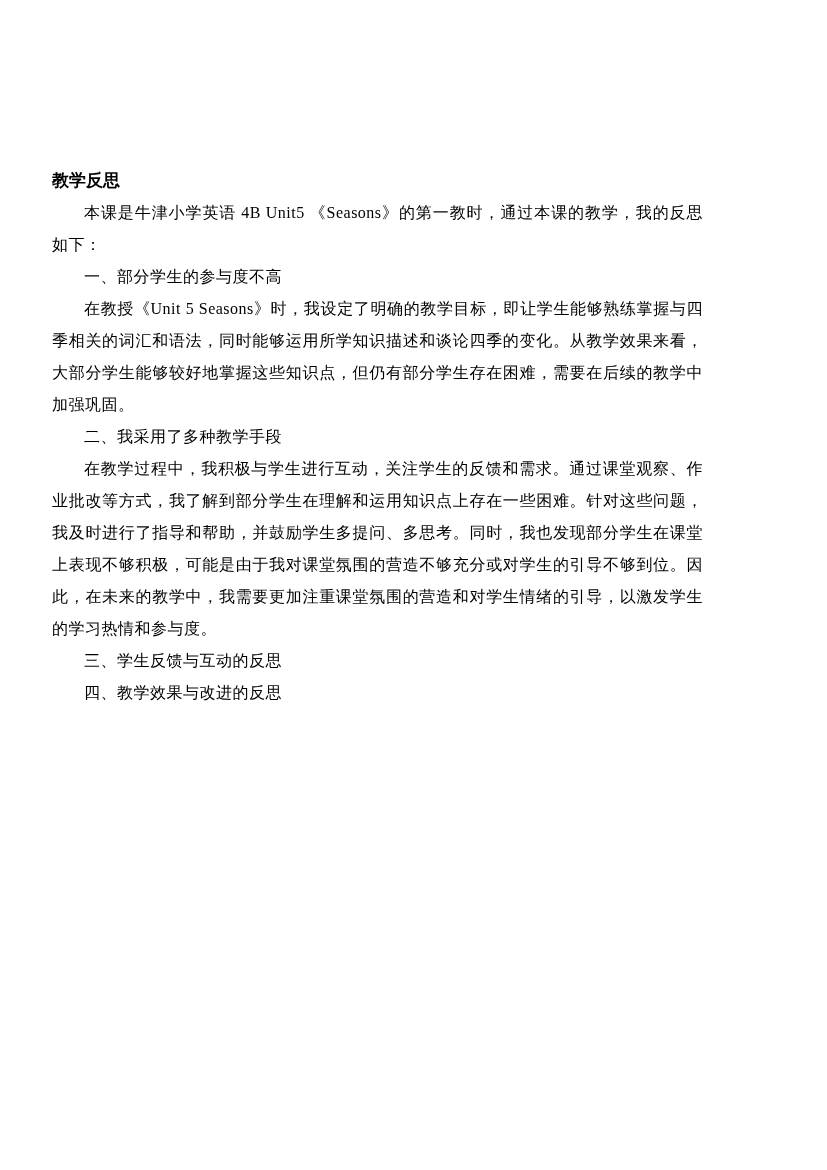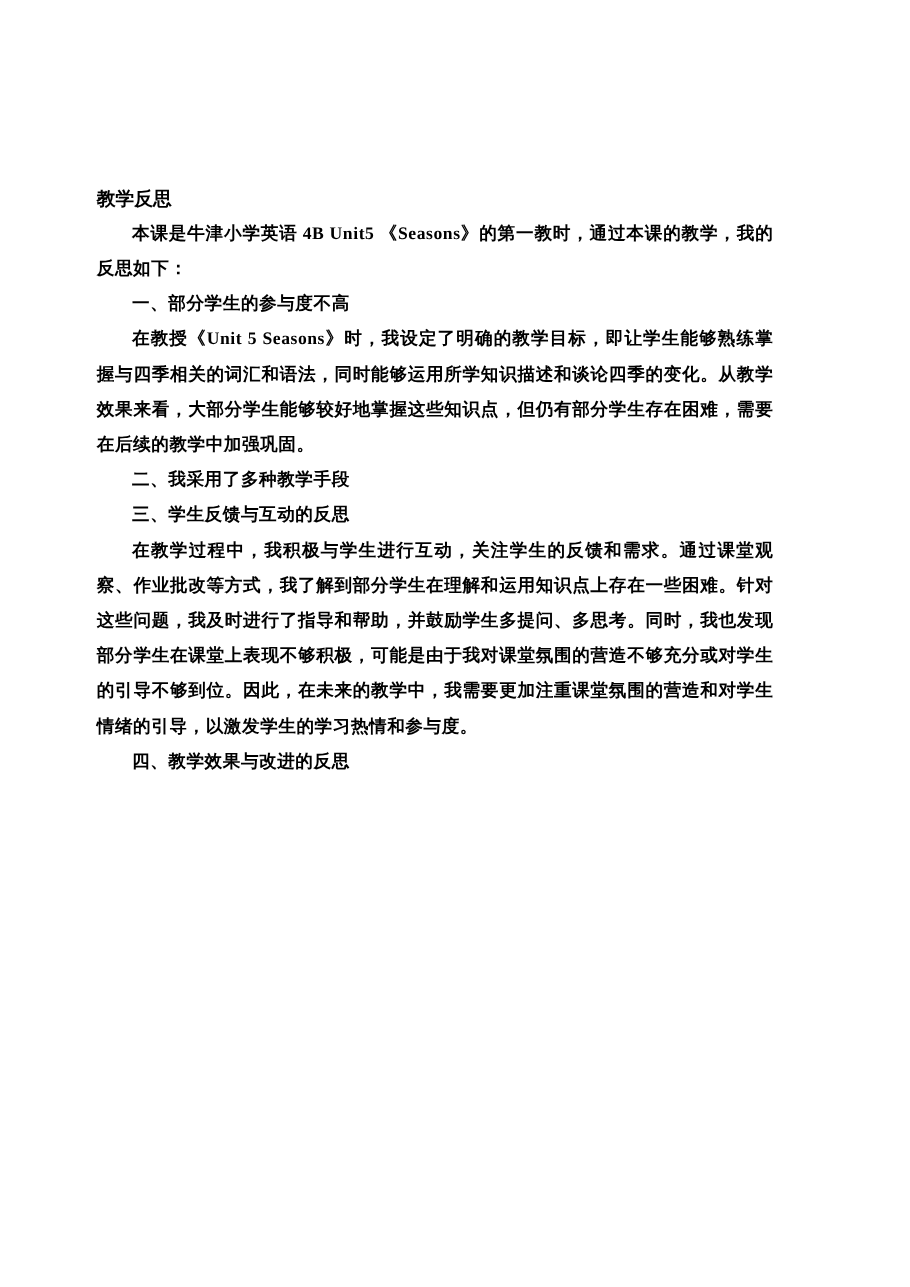--- a/index.html
+++ b/index.html
@@ -12,34 +12,34 @@
     width: 827px;
     height: 1170px;
     overflow: hidden;
     font-family: "Liberation Serif", "DejaVu Serif", serif;
     color: #000000;
   }
   .page {
     box-sizing: border-box;
     width: 827px;
     height: 1170px;
-    padding: 165px 124px 60px 88px;
+    padding: 165px 124px 60px 52px;
     background: #ffffff;
   }
   .doc-title {
     margin: 0;
     font-size: 17px;
     font-weight: bold;
     line-height: 32px;
     text-indent: 0;
   }
   .doc-paragraph {
     margin: 0;
     font-size: 16px;
-    font-weight: bold;
+    font-weight: normal;
     line-height: 32px;
     text-indent: 2em;
     text-align: justify;
     letter-spacing: 0.5px;
   }
 </style>
 </head>
 <body>
 
 <div class="page">
@@ -47,19 +47,19 @@
 
   <p class="doc-paragraph">本课是牛津小学英语 4B Unit5 《Seasons》的第一教时，通过本课的教学，我的反思如下：</p>
 
   <p class="doc-paragraph">一、部分学生的参与度不高</p>
 
   <p class="doc-paragraph">在教授《Unit 5 Seasons》时，我设定了明确的教学目标，即让学生能够熟练掌握与四季相关的词汇和语法，同时能够运用所学知识描述和谈论四季的变化。从教学效果来看，大部分学生能够较好地掌握这些知识点，但仍有部分学生存在困难，需要在后续的教学中加强巩固。</p>
 
   <p class="doc-paragraph">二、我采用了多种教学手段</p>
 
 
+  <p class="doc-paragraph">在教学过程中，我积极与学生进行互动，关注学生的反馈和需求。通过课堂观察、作业批改等方式，我了解到部分学生在理解和运用知识点上存在一些困难。针对这些问题，我及时进行了指导和帮助，并鼓励学生多提问、多思考。同时，我也发现部分学生在课堂上表现不够积极，可能是由于我对课堂氛围的营造不够充分或对学生的引导不够到位。因此，在未来的教学中，我需要更加注重课堂氛围的营造和对学生情绪的引导，以激发学生的学习热情和参与度。</p>
+
   <p class="doc-paragraph">三、学生反馈与互动的反思</p>
-
-  <p class="doc-paragraph">在教学过程中，我积极与学生进行互动，关注学生的反馈和需求。通过课堂观察、作业批改等方式，我了解到部分学生在理解和运用知识点上存在一些困难。针对这些问题，我及时进行了指导和帮助，并鼓励学生多提问、多思考。同时，我也发现部分学生在课堂上表现不够积极，可能是由于我对课堂氛围的营造不够充分或对学生的引导不够到位。因此，在未来的教学中，我需要更加注重课堂氛围的营造和对学生情绪的引导，以激发学生的学习热情和参与度。</p>
 
   <p class="doc-paragraph">四、教学效果与改进的反思</p>
 
 </div>
 
 </body></html>

